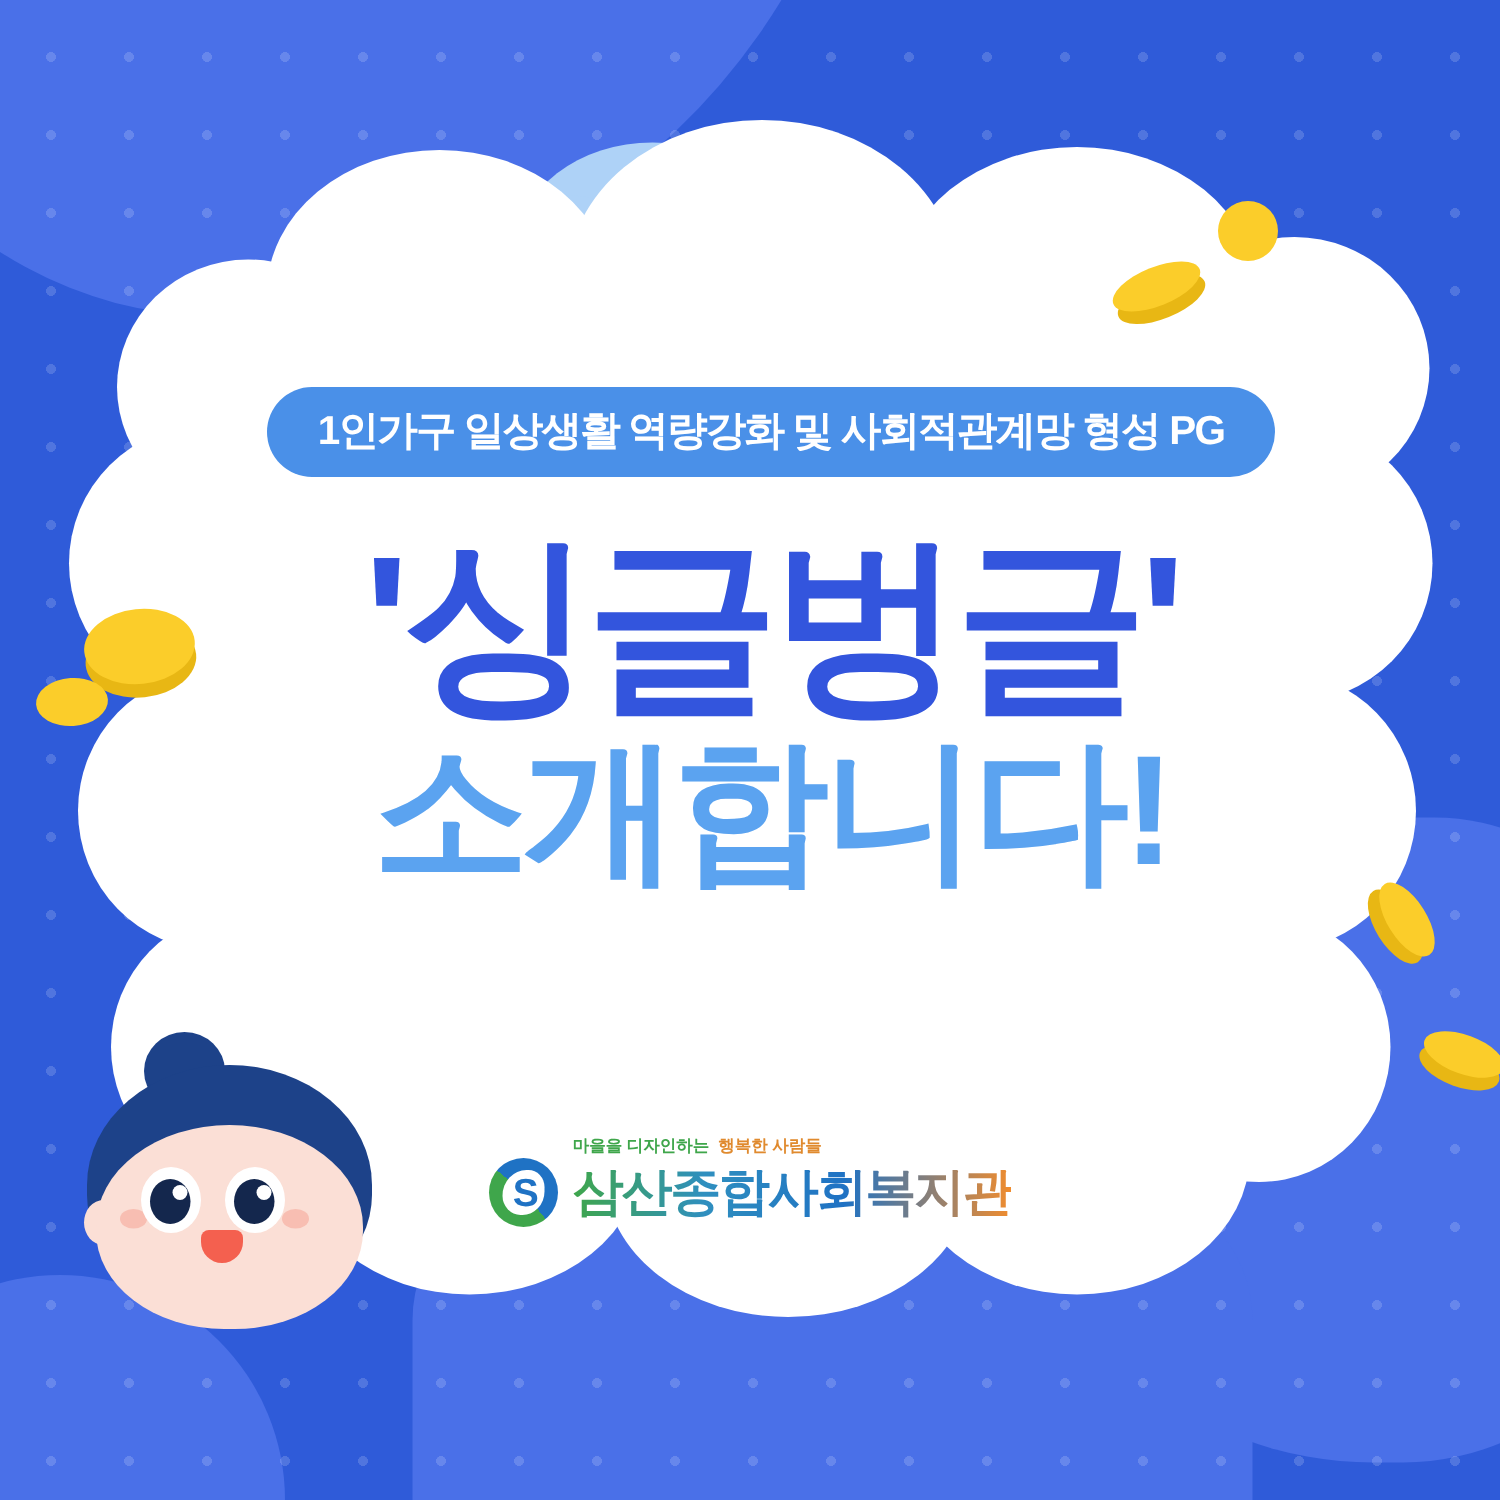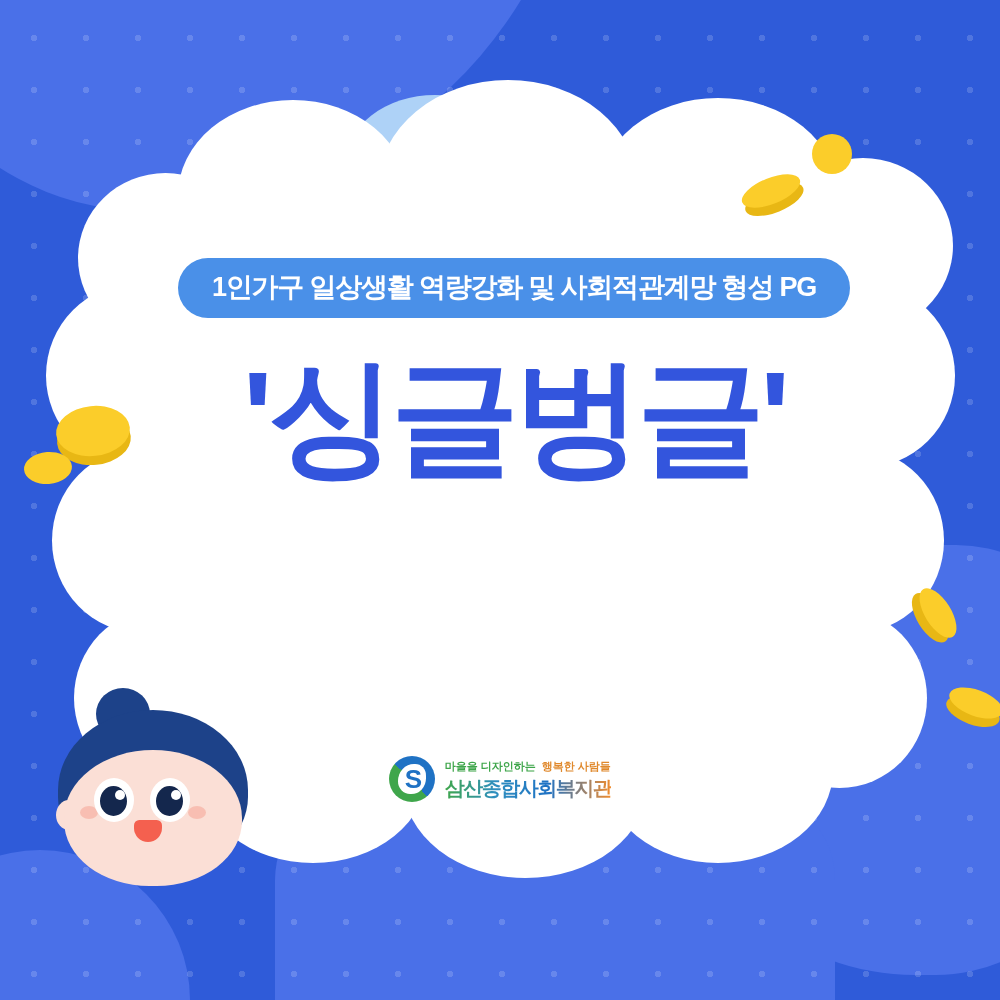--- a/index.html
+++ b/index.html
@@ -140,21 +140,21 @@
   }
   .logo-mark .s {
     position:absolute; left:16px; top:9px; width:16px; height:28px;
     color:#1f72c4; font-size:26px; font-weight:bold; line-height:28px;
   }
   .logo-text-block { display:flex; flex-direction:column; }
   .logo-tagline { display:flex; gap:6px; font-size:11px; font-weight:bold; margin-bottom:1px; }
   .tag-a { color:#3fa64b; }
   .tag-b { color:#e08a2e; }
   .logo-name {
-    font-size:20px; font-weight:bold; letter-spacing:-1.5px;
+    font-size:34px; font-weight:bold; letter-spacing:-1.5px;
     background:linear-gradient(90deg,#3fa64b 0%, #2f8fbf 30%, #1f72c4 62%, #f08c2e 100%);
     -webkit-background-clip:text; background-clip:text; color:transparent;
   }
 </style>
 </head>
 <body>
 
 <div id="poster">
 
   <div class="blob blob-tl"></div>
@@ -210,20 +210,21 @@
     <div class="top"></div>
   </div>
   <div class="coin" style="left:948px; top:690px; width:56px; height:26px; transform:rotate(20deg);">
     <div class="edge"></div>
     <div class="top"></div>
   </div>
 
   <div class="content">
     <div class="badge">1인가구 일상생활 역량강화 및 사회적관계망 형성 PG</div>
     <div class="title-1">'싱글벙글'</div>
+    <div class="title-2">소개합니다!</div>
   </div>
 
   <div class="logo-row">
     <div class="logo-mark">
       <div class="ring"></div>
       <div class="inner"></div>
       <div class="s">S</div>
     </div>
     <div class="logo-text-block">
       <div class="logo-tagline">

